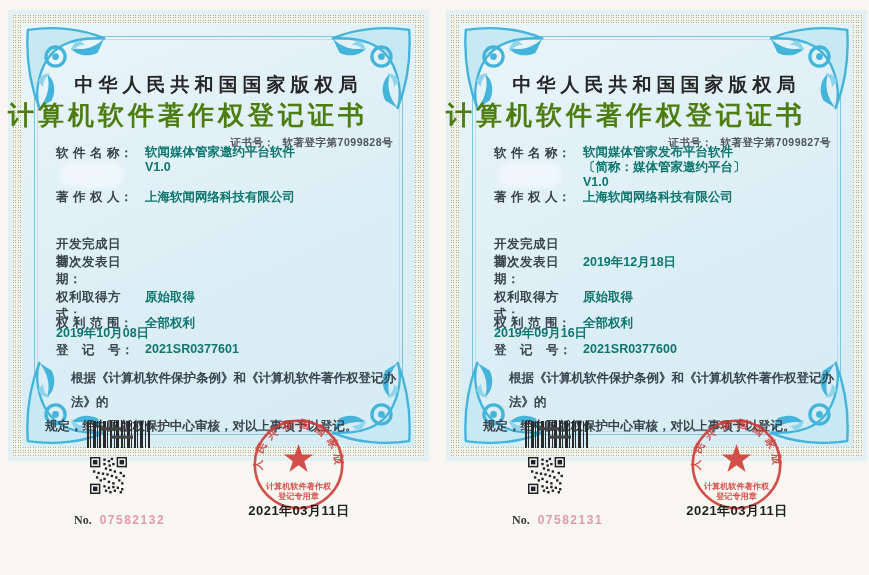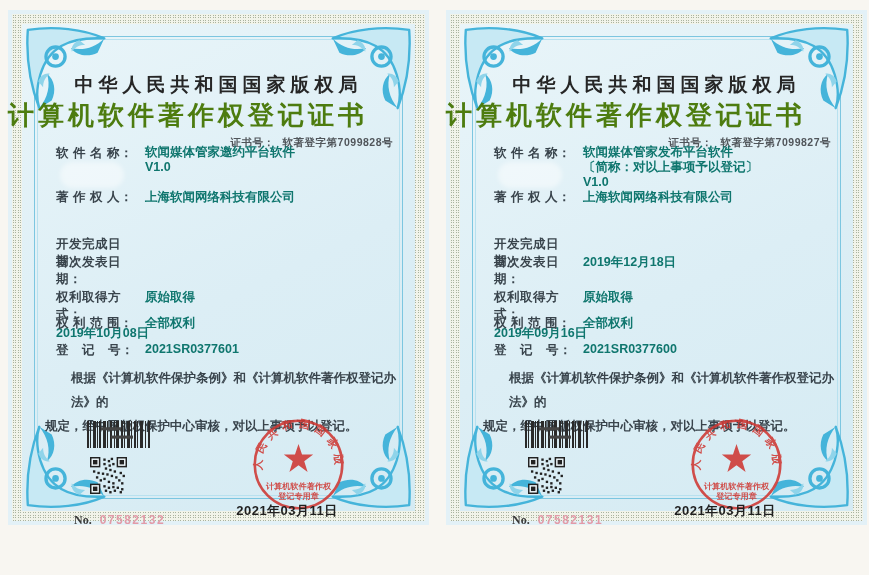--- a/index.html
+++ b/index.html
@@ -2,21 +2,21 @@
 <html><head>
 <meta charset="utf-8">
 <style>
   html,body { margin:0; padding:0; }
   body {
     width:869px; height:575px; position:relative; overflow:hidden;
     background:#f8f6f1;
     font-family:"Liberation Sans","DejaVu Sans",sans-serif;
   }
   .cert {
-    position:absolute; top:10px; width:421px; height:515px;
+    position:absolute; top:10px; width:421px; height:451px;
     background:#e3f1f7;
   }
   .cert.left  { left:8px; }
   .cert.right { left:446px; }
 
   
   .chain {
     position:absolute; inset:4px;
     background-color:#f1f3e9;
     background-image:
@@ -82,21 +82,21 @@
 
   .barcode { position:absolute; left:79px; top:411px; width:63px; height:27px; }
   .qr      { position:absolute; left:82px; top:447px; width:37px; height:37px; }
 
   .serial { position:absolute; left:66px; top:503px; font-size:12px; }
   .serial .no  { font-family:"Liberation Serif","DejaVu Serif",serif; font-weight:700; color:#3a3a3a; }
   .serial .num { margin-left:8px; color:#e29ba8; letter-spacing:1.5px; font-weight:700; }
 
   .seal { position:absolute; left:239px; top:403px; width:103px; height:103px; opacity:0.88; z-index:2; }
   .issue-date {
-    position:absolute; left:224px; top:492px; width:110px; text-align:center;
+    position:absolute; left:236px; top:492px; width:110px; text-align:center;
     font-size:13px; font-weight:700; color:#1f1f1f; letter-spacing:0.5px; z-index:3;
     white-space:nowrap;
   }
 </style>
 </head>
 <body>
 
 <svg width="0" height="0" style="position:absolute" aria-hidden="true">
   <defs>
     <g id="flourish">
@@ -290,21 +290,21 @@
     <div class="authority">中华人民共和国国家版权局</div>
     <div class="cert-title">计算机软件著作权登记证书</div>
     <div class="certno">
       <span>证书号：</span><span class="v">软著登字第7099827号</span>
     </div>
 
     <div class="row r-name">
       <div class="lbl">软 件 名 称：</div>
       <div class="val">
         <div class="line">软闻媒体管家发布平台软件</div>
-        <div class="line">〔简称：对以上事项予以登记〕</div>
+        <div class="line">〔简称：媒体管家邀约平台〕</div>
         <div class="line">V1.0</div>
       </div>
     </div>
     <div class="row r-owner">
       <div class="lbl">著 作 权 人：</div>
       <div class="val">上海软闻网络科技有限公司</div>
     </div>
     <div class="row r-dev">
       <div class="lbl">开发完成日期：</div>
       <div class="val">2019年09月16日</div>

